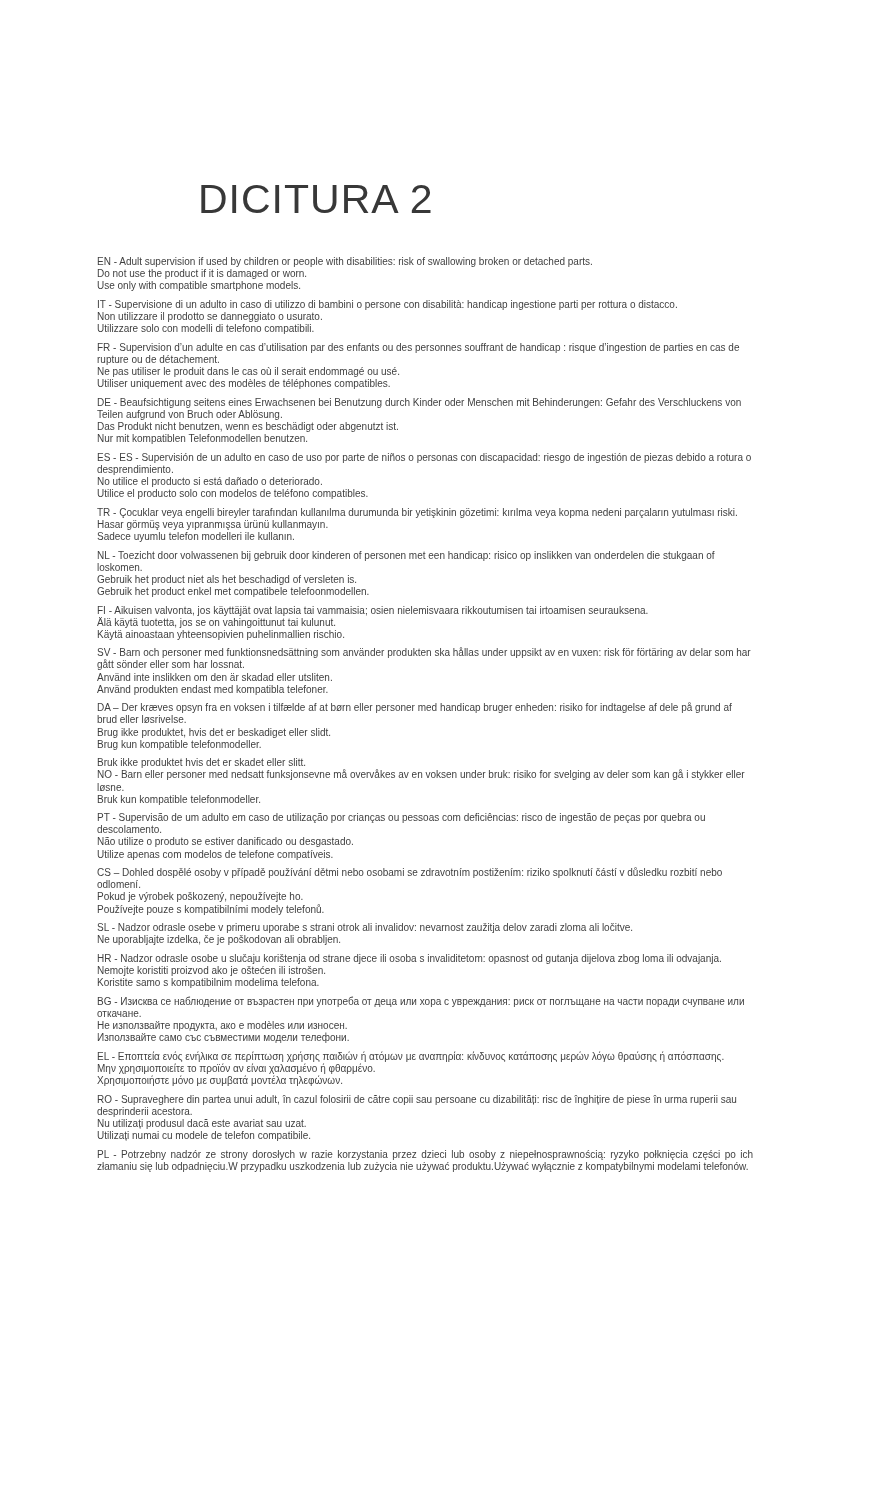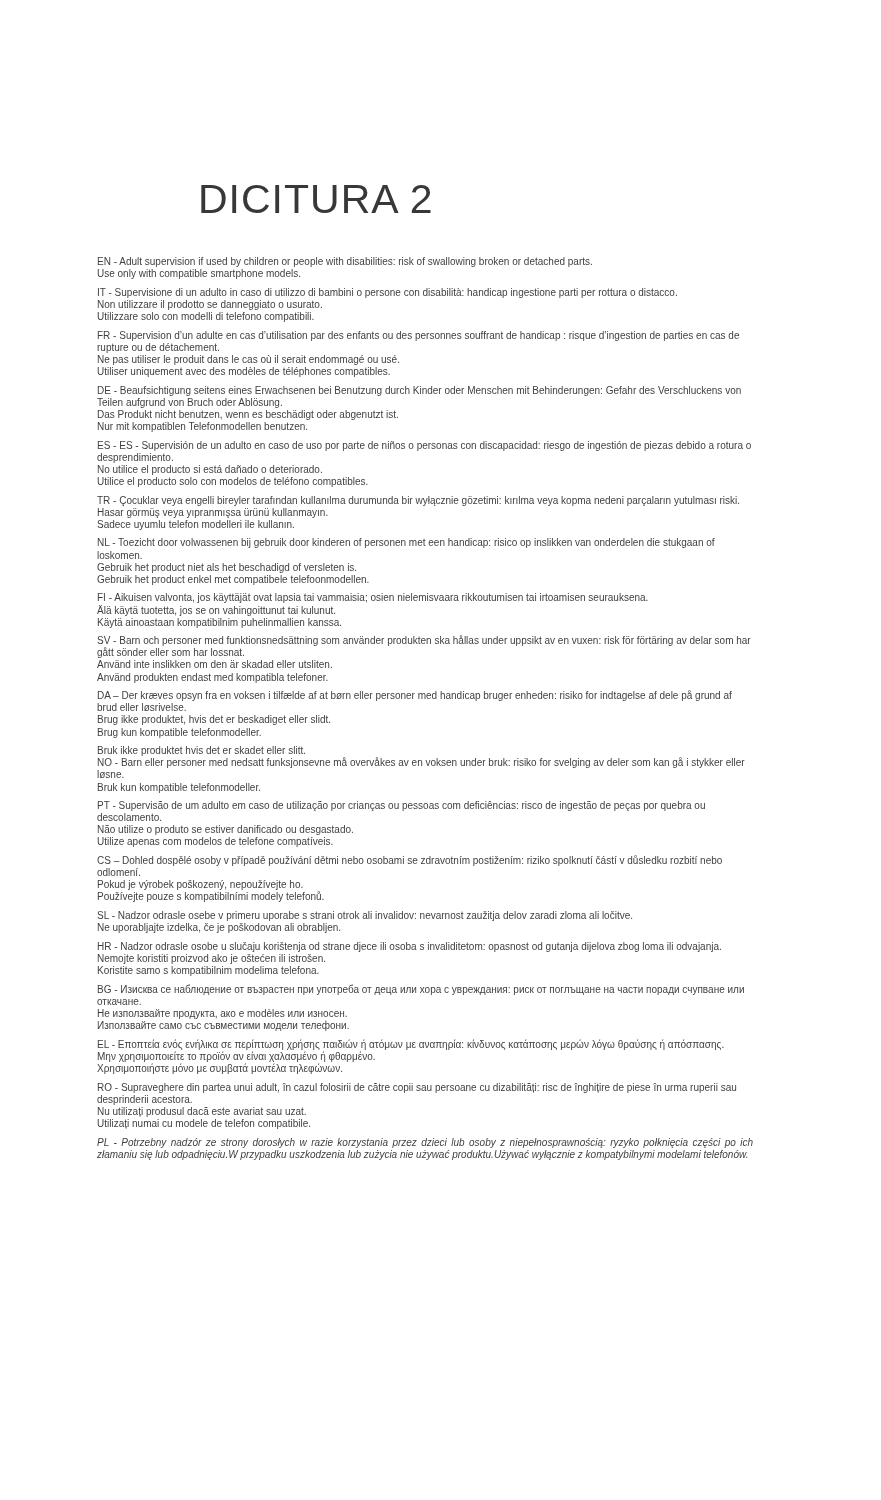--- a/index.html
+++ b/index.html
@@ -36,31 +36,32 @@
     top: 256px;
     width: 656px;
   }
   .para {
     font-size: 10px;
     line-height: 12.1px;
     margin: 0 0 6.6px 0;
     text-align: left;
     color: #3f3f3f;
   }
-  .para.justify { text-align: justify; font-style: italic; }
+  .para.justify { text-align: justify; }
   .line { min-height: 12.1px; }
 </style>
 </head>
 <body>
 
 <div class="page">
   <h1 class="title">DICITURA 2</h1>
   <div class="content">
       <div class="para">
         <div class="line">EN - Adult supervision if used by children or people with disabilities: risk of swallowing broken or detached parts.</div>
+        <div class="line">Do not use the product if it is damaged or worn.</div>
         <div class="line">Use only with compatible smartphone models.</div>
       </div>
       <div class="para">
         <div class="line">IT -  Supervisione di un adulto in caso di utilizzo di bambini o persone con disabilità: handicap ingestione parti per rottura o distacco.</div>
         <div class="line">Non utilizzare il prodotto se danneggiato o usurato.</div>
         <div class="line">Utilizzare solo con modelli di telefono compatibili.</div>
       </div>
       <div class="para">
         <div class="line">FR - Supervision d’un adulte en cas d’utilisation par des enfants ou des personnes souffrant de handicap : risque d’ingestion de parties en cas de rupture ou de détachement.</div>
         <div class="line">Ne pas utiliser le produit dans le cas où il serait endommagé ou usé.</div>
@@ -70,33 +71,33 @@
         <div class="line">DE - Beaufsichtigung seitens eines Erwachsenen bei Benutzung durch Kinder oder Menschen mit Behinderungen: Gefahr des Verschluckens von Teilen aufgrund von Bruch oder Ablösung.</div>
         <div class="line">Das Produkt nicht benutzen, wenn es beschädigt oder abgenutzt ist.</div>
         <div class="line">Nur mit kompatiblen Telefonmodellen benutzen.</div>
       </div>
       <div class="para">
         <div class="line">ES - ES - Supervisión de un adulto en caso de uso por parte de niños o personas con discapacidad: riesgo de ingestión de piezas debido a rotura o desprendimiento.</div>
         <div class="line">No utilice el producto si está dañado o deteriorado.</div>
         <div class="line">Utilice el producto solo con modelos de teléfono compatibles.</div>
       </div>
       <div class="para">
-        <div class="line">TR -  Çocuklar veya engelli bireyler tarafından kullanılma durumunda bir wyłącznie gözetimi: kırılma veya kopma nedeni parçaların yutulması riski.</div>
+        <div class="line">TR -  Çocuklar veya engelli bireyler tarafından kullanılma durumunda bir yetişkinin gözetimi: kırılma veya kopma nedeni parçaların yutulması riski.</div>
         <div class="line">Hasar görmüş veya yıpranmışsa ürünü kullanmayın.</div>
         <div class="line">Sadece uyumlu telefon modelleri ile kullanın.</div>
       </div>
       <div class="para">
         <div class="line">NL - Toezicht door volwassenen bij gebruik door kinderen of personen met een handicap: risico op inslikken van onderdelen die stukgaan of loskomen.</div>
         <div class="line">Gebruik het product niet als het beschadigd of versleten is.</div>
         <div class="line">Gebruik het product enkel met compatibele telefoonmodellen.</div>
       </div>
       <div class="para">
         <div class="line">FI - Aikuisen valvonta, jos käyttäjät ovat lapsia tai vammaisia; osien nielemisvaara rikkoutumisen tai irtoamisen seurauksena.</div>
         <div class="line">Älä käytä tuotetta, jos se on vahingoittunut tai kulunut.</div>
-        <div class="line">Käytä ainoastaan kompatibilnim puhelinmallien kanssa.</div>
+        <div class="line">Käytä ainoastaan yhteensopivien puhelinmallien rischio.</div>
       </div>
       <div class="para">
         <div class="line">SV - Barn och personer med funktionsnedsättning som använder produkten ska hållas under uppsikt av en vuxen: risk för förtäring av delar som har gått sönder eller som har lossnat.</div>
         <div class="line">Använd inte inslikken om den är skadad eller utsliten.</div>
         <div class="line">Använd produkten endast med kompatibla telefoner.</div>
       </div>
       <div class="para">
         <div class="line">DA – Der kræves opsyn fra en voksen i tilfælde af at børn eller personer med handicap bruger enheden: risiko for indtagelse af dele på grund af brud eller løsrivelse.</div>
         <div class="line">Brug ikke produktet, hvis det er beskadiget eller slidt.</div>
         <div class="line">Brug kun kompatible telefonmodeller.</div>

